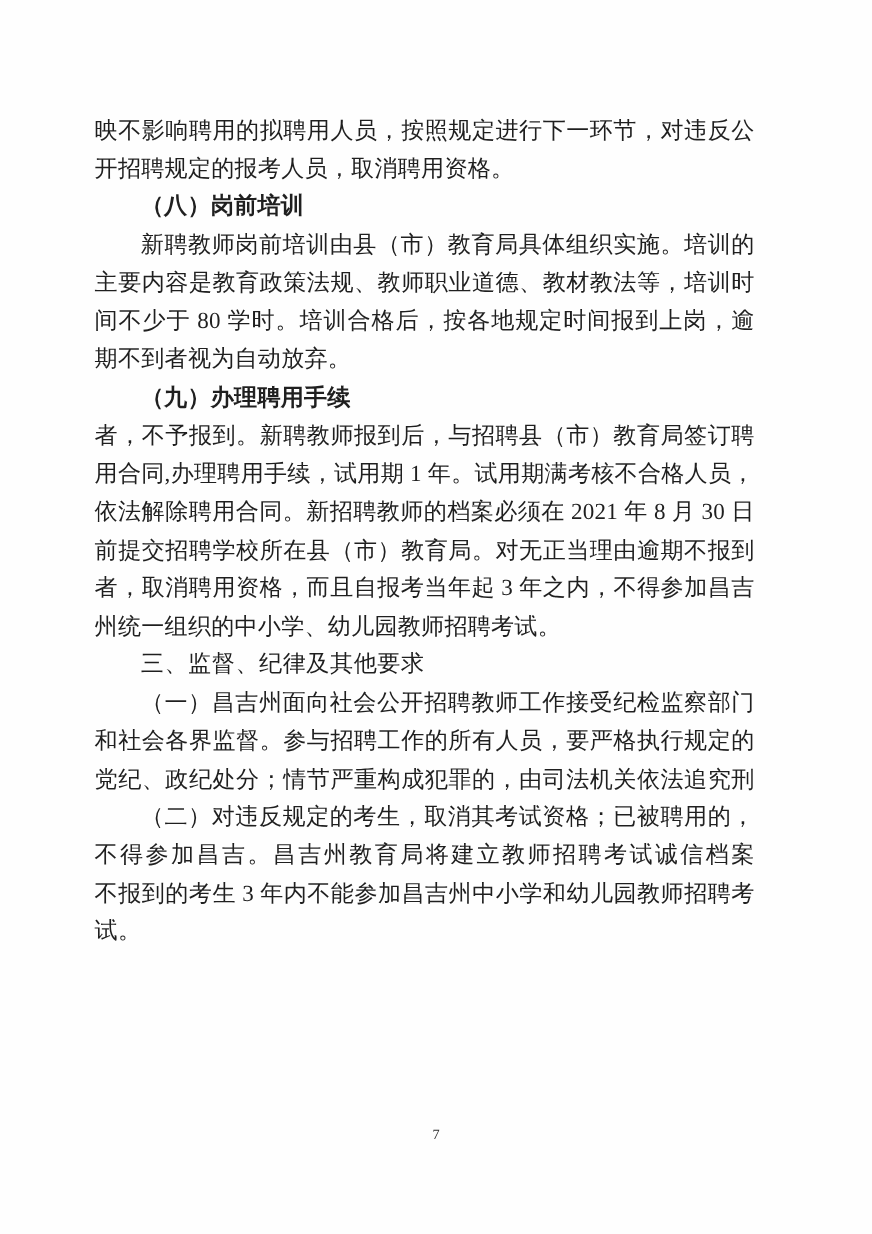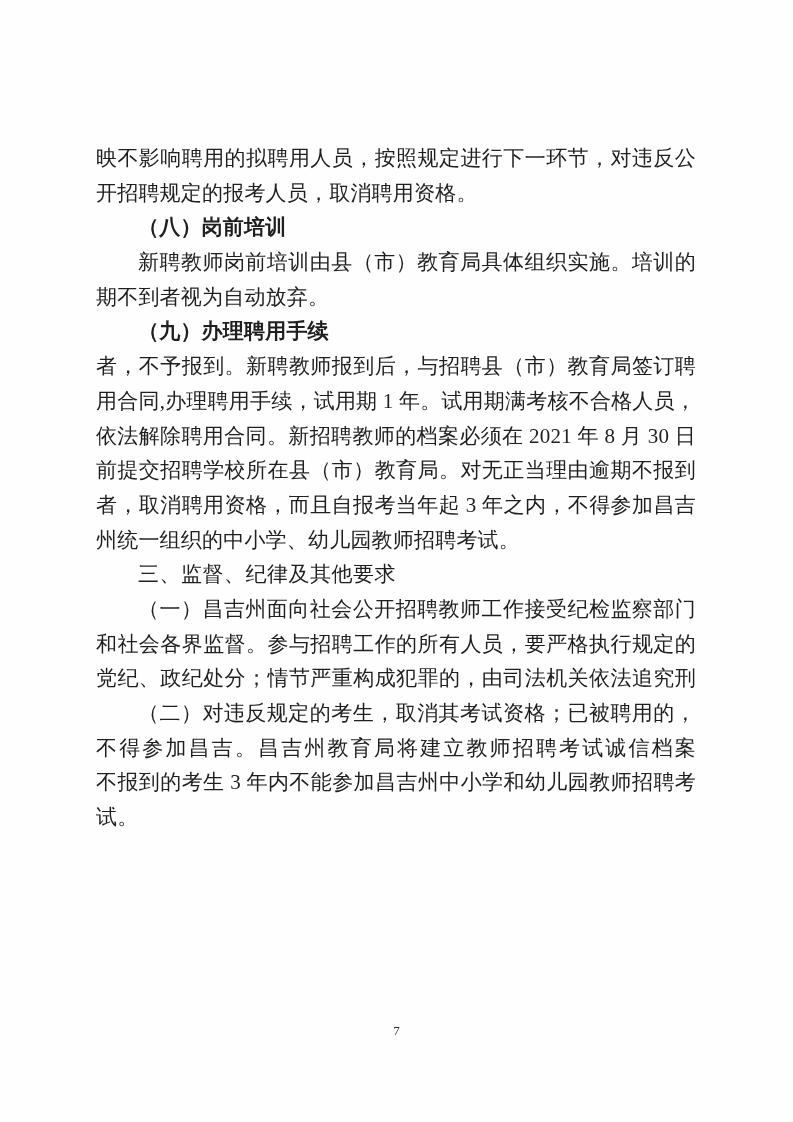--- a/index.html
+++ b/index.html
@@ -11,24 +11,23 @@
     position: relative;
     width: 793px;
     height: 1122px;
     background: #fefefe;
     overflow: hidden;
     font-family: "Liberation Serif", "DejaVu Serif", serif;
     color: #1f1f1f;
   }
   .content {
     position: absolute;
-    left: 96px;
+    left: 86px;
     top: 101px;
     width: 600px;
-    margin-top: 40px;
   }
   .ln {
     height: 34.7px;
     line-height: 34.7px;
     font-size: 21px;
     text-align: justify;
     text-align-last: left;
     letter-spacing: 0.2px;
     white-space: normal;
   }
@@ -62,20 +61,22 @@
 </style>
 </head>
 <body>
 
 <div class="page">
   <div class="content">
     <div class="ln fill">映不影响聘用的拟聘用人员，按照规定进行下一环节，对违反公</div>
     <div class="ln">开招聘规定的报考人员，取消聘用资格。</div>
     <div class="ln h-serif indent">（八）岗前培训</div>
     <div class="ln fill indent">新聘教师岗前培训由县（市）教育局具体组织实施。培训的</div>
+    <div class="ln fill">主要内容是教育政策法规、教师职业道德、教材教法等，培训时</div>
+    <div class="ln fill">间不少于 80 学时。培训合格后，按各地规定时间报到上岗，逾</div>
     <div class="ln">期不到者视为自动放弃。</div>
     <div class="ln h-serif indent">（九）办理聘用手续</div>
     <div class="ln fill">者，不予报到。新聘教师报到后，与招聘县（市）教育局签订聘</div>
     <div class="ln fill">用合同,办理聘用手续，试用期 1 年。试用期满考核不合格人员，</div>
     <div class="ln fill">依法解除聘用合同。新招聘教师的档案必须在 2021 年 8 月 30 日</div>
     <div class="ln fill">前提交招聘学校所在县（市）教育局。对无正当理由逾期不报到</div>
     <div class="ln fill">者，取消聘用资格，而且自报考当年起 3 年之内，不得参加昌吉</div>
     <div class="ln">州统一组织的中小学、幼儿园教师招聘考试。</div>
     <div class="ln h-sans indent">三、监督、纪律及其他要求</div>
     <div class="ln fill indent">（一）昌吉州面向社会公开招聘教师工作接受纪检监察部门</div>

